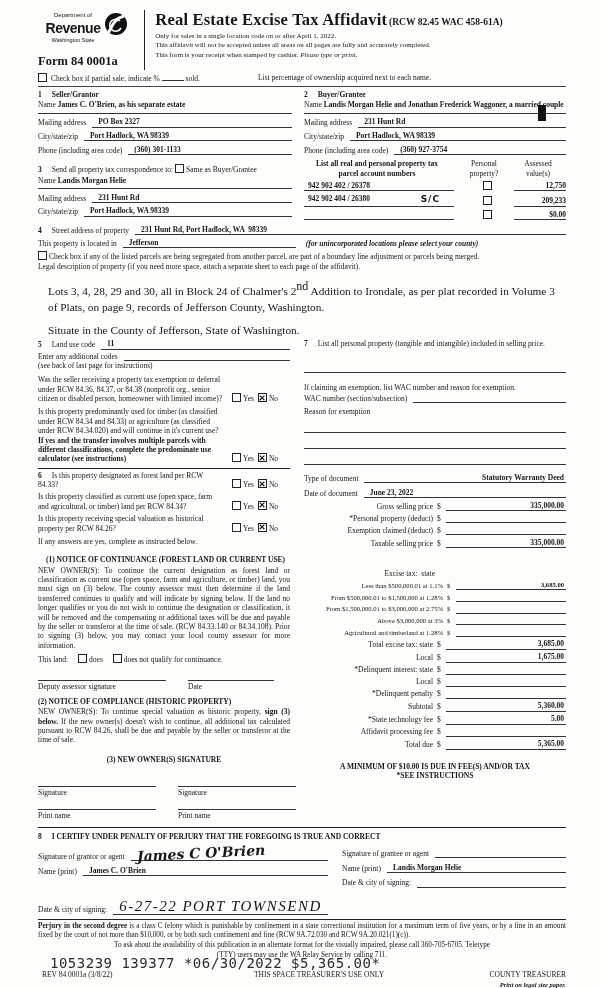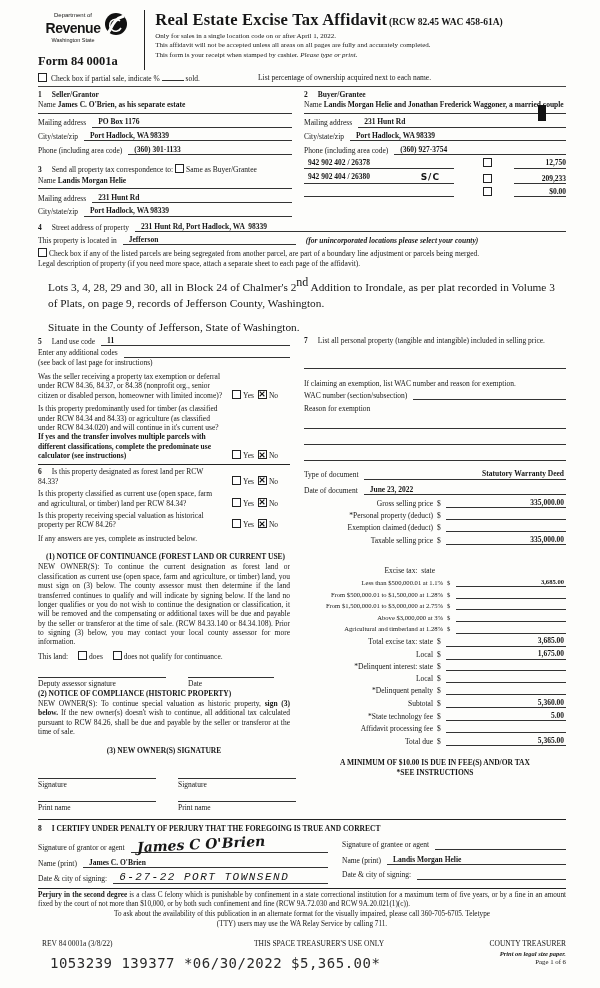--- a/index.html
+++ b/index.html
@@ -95,21 +95,21 @@
   .excise-hdr{text-align:right;padding-right:131px;margin-top:21px;}
   .blank-line{border-bottom:1px solid #333;height:9px;margin-top:6px;}
   .min-note{margin-top:12px;text-align:center;font-weight:bold;}
 
   
   .sec8{margin-top:4px;}
   .sec8-cols{display:flex;}
   .sec8-l{width:290px;flex:none;}
   .sec8-r{flex:1;margin-left:14px;}
   .handwriting-sig{font-family:"DejaVu Serif",serif;font-style:italic;font-weight:bold;font-size:14px;transform:rotate(-3deg);display:inline-block;white-space:nowrap;line-height:0.6;}
-  .handwriting-date{font-family:Liberation Mono, monospace;font-size:11px;letter-spacing:1.5px;font-style:italic;white-space:nowrap;line-height:0.7;display:inline-block;}
+  .handwriting-date{font-family:Liberation Serif, serif;font-size:15px;letter-spacing:1.5px;font-style:italic;white-space:nowrap;line-height:0.7;display:inline-block;margin-top:20px;}
 
   
   .perjury{border-top:1.4px solid #222;margin-top:4px;padding-top:2px;font-size:7.2px;text-align:justify;}
   .perjury .c{text-align:center;margin-top:1px;}
   .footer{display:flex;margin-top:10px;}
   .footer .rev{width:150px;flex:none;padding-left:4px;}
   .footer .mid{flex:1;text-align:center;font-size:7.5px;}
   .footer .right{width:120px;flex:none;text-align:right;}
   .footer .legal{font-style:italic;font-weight:bold;font-size:6.5px;margin-top:2px;}
   .stamp{
@@ -163,21 +163,21 @@
     <div>List percentage of ownership acquired next to each name.</div>
   </div>
   <hr class="rule">
 
   <div class="parties">
     <div class="col-l">
       <div class="sec-title"><span class="secnum">1</span><span class="bold">Seller/Grantor</span></div>
       <div class="name-block"><span>Name</span> <span class="bold">James C. O'Brien, as his separate estate</span></div>
       <div class="field-row">
           <span class="lbl">Mailing address</span>
-          <span class="fill">PO Box 1176</span>
+          <span class="fill">PO Box 2327</span>
         </div>
       <div class="field-row">
           <span class="lbl">City/state/zip</span>
           <span class="fill">Port Hadlock, WA 98339</span>
         </div>
       <div class="field-row">
           <span class="lbl">Phone (including area code)</span>
           <span class="fill">(360) 301-1133</span>
         </div>
 
@@ -202,20 +202,34 @@
         </div>
       <div class="field-row">
           <span class="lbl">City/state/zip</span>
           <span class="fill">Port Hadlock, WA 98339</span>
         </div>
       <div class="field-row">
           <span class="lbl">Phone (including area code)</span>
           <span class="fill">(360) 927-3754</span>
         </div>
 
+      <div class="parcel-head">
+        <div class="c1">
+            <div>List all real and personal property tax</div>
+            <div>parcel account numbers</div>
+          </div>
+        <div class="c2" style="font-weight:normal;">
+            <div>Personal</div>
+            <div>property?</div>
+          </div>
+        <div class="c3" style="font-weight:normal;">
+            <div>Assessed</div>
+            <div>value(s)</div>
+          </div>
+      </div>
 
       <div class="parcel-row">
         <div class="c1">
             <span>942 902 402 / 26378</span>
           </div>
         <div class="c2"><span class="cb"></span></div>
         <div class="c3">12,750</div>
       </div>
       <div class="parcel-row">
         <div class="c1">
@@ -305,21 +319,21 @@
         <div class="sig-cell" style="width:128px;">
             <div class="line"></div>
             <div class="cap">Deputy assessor signature</div>
           </div>
         <div class="sig-cell" style="width:86px;margin-right:0;">
             <div class="line"></div>
             <div class="cap">Date</div>
           </div>
       </div>
 
-      <div class="bold" style="">(2) NOTICE OF COMPLIANCE (HISTORIC PROPERTY)</div>
+      <div class="bold" style="margin-top:5px;">(2) NOTICE OF COMPLIANCE (HISTORIC PROPERTY)</div>
       <div class="notice-body"><span>NEW OWNER(S): To continue special valuation as historic property, </span><span class="bold">sign (3) below.</span><span> If the new owner(s) doesn't wish to continue, all additional tax calculated pursuant to RCW 84.26, shall be due and payable by the seller or transferor at the time of sale.</span></div>
 
       <div class="center bold" style="margin-top:10px;">(3)  NEW OWNER(S) SIGNATURE</div>
 
       <div class="sig-pair" style="margin-top:22px;">
         <div class="sig-cell">
             <div class="line"></div>
             <div class="cap">Signature</div>
           </div>
         <div class="sig-cell" style="margin-right:0;">

